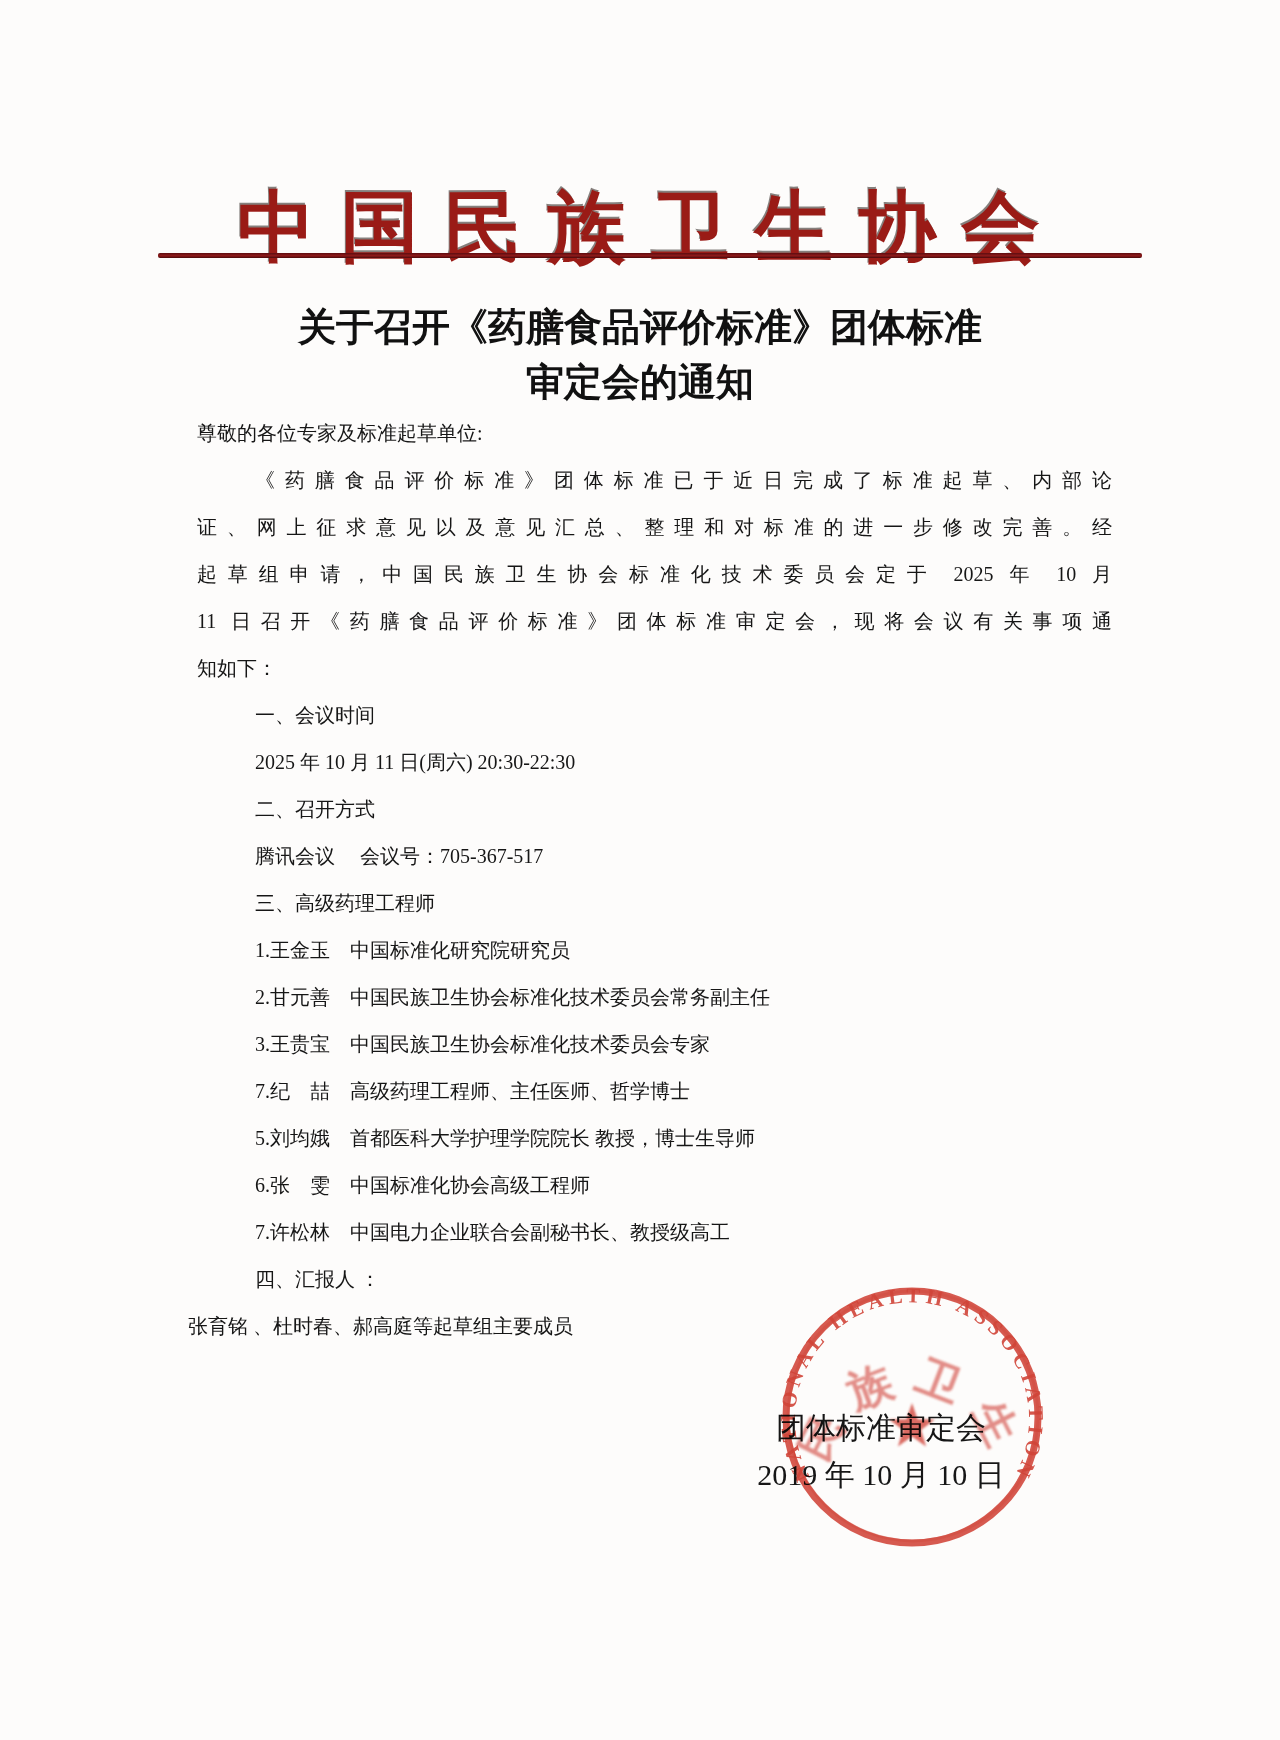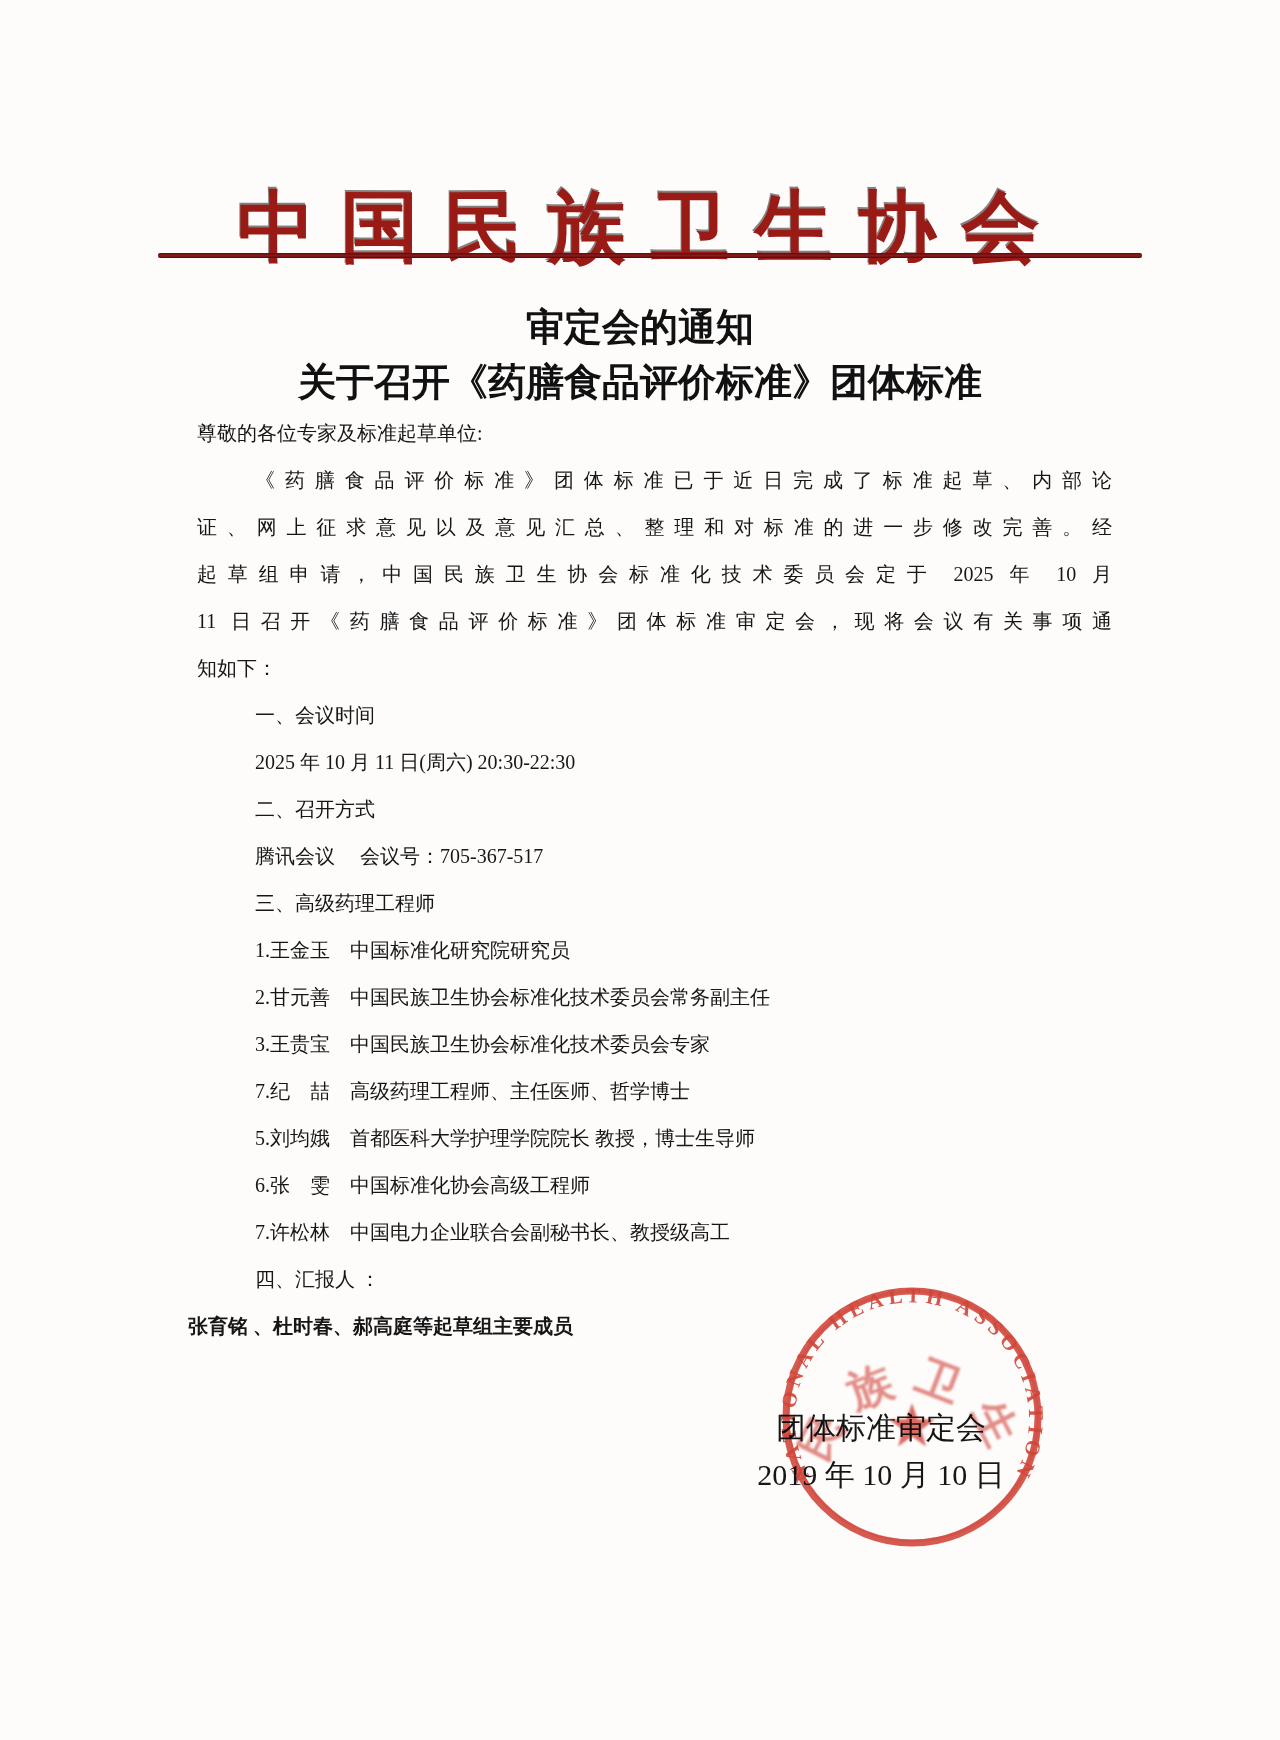--- a/index.html
+++ b/index.html
@@ -36,21 +36,21 @@
     color:#111;
   }
   
   .body{
     position:absolute;top:410px;left:197px;width:915px;
     font-size:20px;line-height:47px;color:#161616;
   }
   .bl{white-space:pre-wrap;}
   .ind{padding-left:58px;}
   .just{white-space:normal;text-align:justify;text-align-last:justify;}
-  .neg{margin-left:-9px;font-weight:bold;}
+  .neg{margin-left:-9px;}
   
   .closing{
     position:absolute;top:1404px;left:651px;width:460px;
     text-align:center;font-size:30px;line-height:47px;color:#161616;
   }
   
   .stamp{
     position:absolute;left:772px;top:1277px;width:280px;height:280px;
     mix-blend-mode:multiply;opacity:.93;
     pointer-events:none;
@@ -60,22 +60,22 @@
 </head>
 <body>
 
 <div class="page">
 
   <div class="org-name">中 国 民 族 卫 生 协 会</div>
 
   <div class="rule"></div>
 
   <div class="title">
+    <div>关于召开《药膳食品评价标准》团体标准</div>
     <div>审定会的通知</div>
-    <div>关于召开《药膳食品评价标准》团体标准</div>
   </div>
 
   <div class="body">
     <div class="bl">尊敬的各位专家及标准起草单位:</div>
     <div class="bl ind just">《药膳食品评价标准》团体标准已于近日完成了标准起草、内部论</div>
     <div class="bl just">证、网上征求意见以及意见汇总、整理和对标准的进一步修改完善。经</div>
     <div class="bl just">起草组申请，中国民族卫生协会标准化技术委员会定于 2025 年 10 月</div>
     <div class="bl just">11 日召开《药膳食品评价标准》团体标准审定会，现将会议有关事项通</div>
     <div class="bl">知如下：</div>
     <div class="bl ind">一、会议时间</div>

